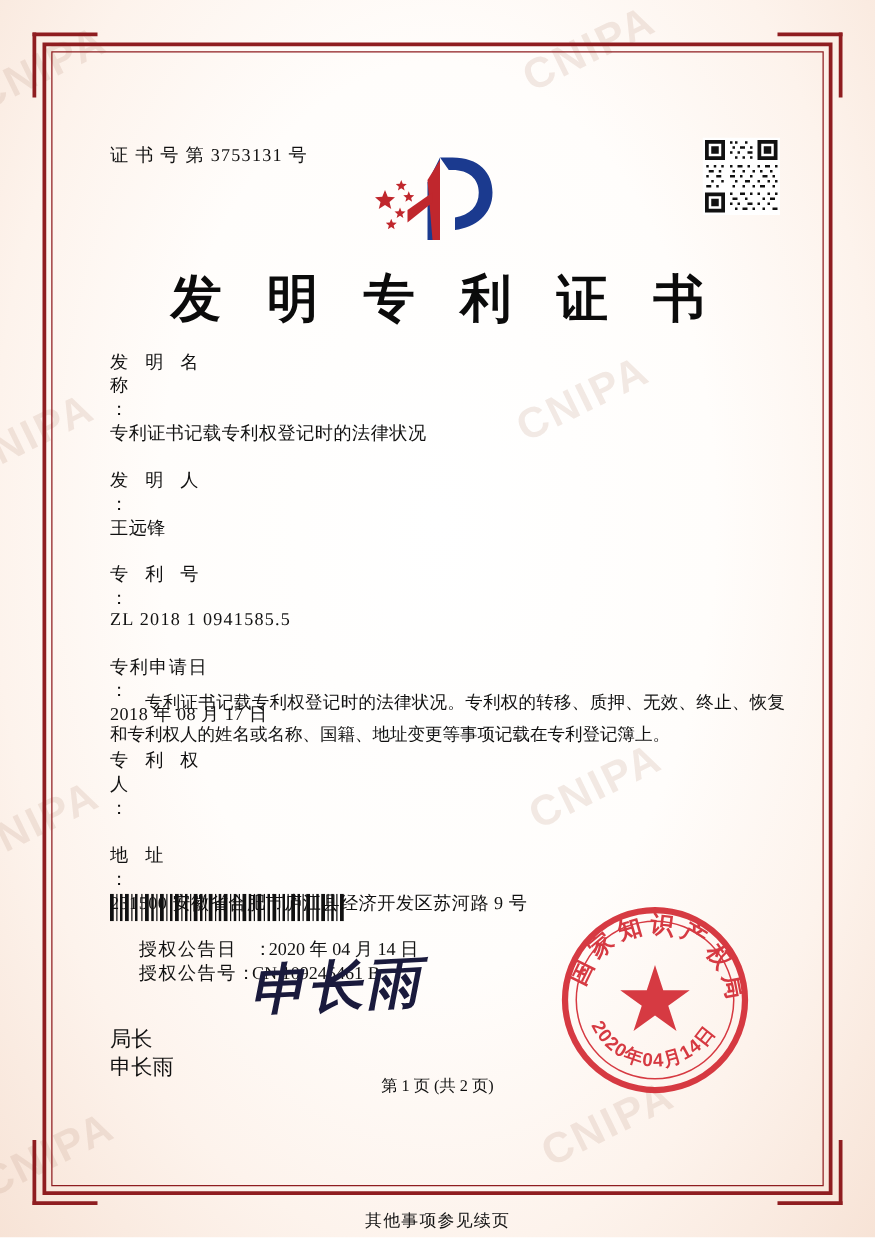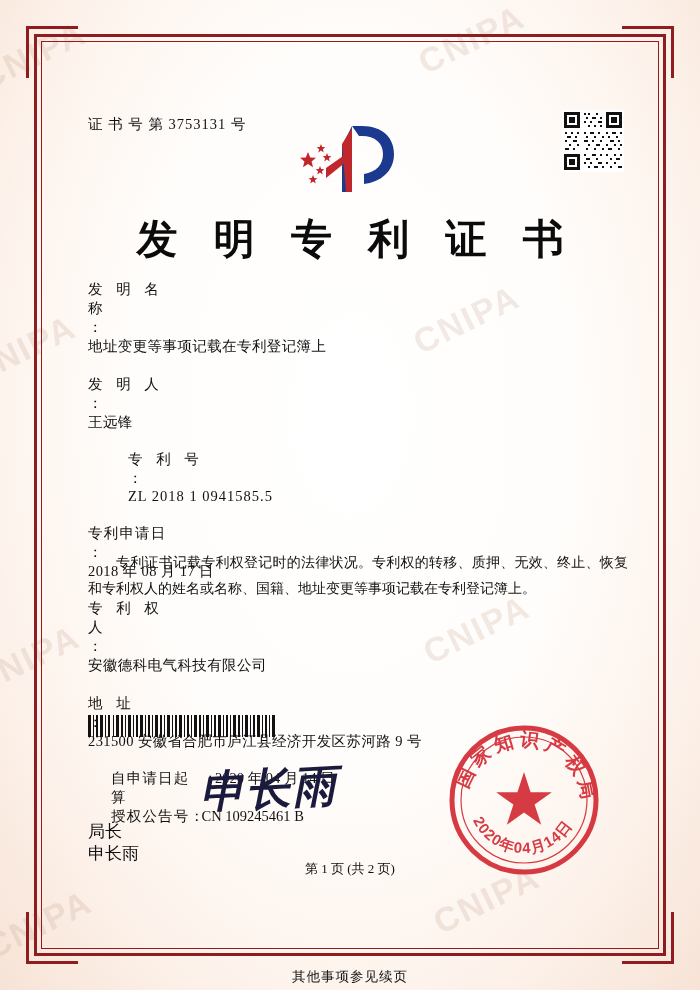--- a/index.html
+++ b/index.html
@@ -122,21 +122,21 @@
     flex-direction: column;
   }
   .label {
     width: 92px;
     flex: none;
     letter-spacing: 5px;
   }
   .label.tight { letter-spacing: 1.2px; }
   .colon { width: 12px; flex: none; }
   .value { flex: 1; letter-spacing: 0.4px; }
-  .value.spaced { letter-spacing: 1px; margin-left: 40px; }
+  .value.spaced { letter-spacing: 1px; }
 
   .row-split { display: flex; align-items: baseline; }
   .row-split .seg { display: flex; align-items: baseline; }
   .row-split .seg.second { margin-left: 23px; }
   .seg .label2 { letter-spacing: 1.2px; }
 
   
   .paras {
     position: absolute;
     left: 28px; right: 12px; top: 490px;
@@ -322,21 +322,21 @@
       </g>
     </svg>
 
     <div class="main-title">发 明 专 利 证 书</div>
 
     <div class="fields">
 
       <div class="row">
         <div class="label">发 明 名 称</div>
         <div class="colon">：</div>
-        <div class="value">地址变更等事项记载在专利登记簿上</div>
+        <div class="value">专利证书记载专利权登记时的法律状况</div>
       </div>
 
       <div class="row">
         <div class="label">发 明 人</div>
         <div class="colon">：</div>
         <div class="value">王远锋</div>
       </div>
 
       <div class="row">
         <div class="label">专 利 号</div>
@@ -346,32 +346,31 @@
 
       <div class="row">
         <div class="label tight">专利申请日</div>
         <div class="colon">：</div>
         <div class="value">2018 年 08 月 17 日</div>
       </div>
 
       <div class="row">
         <div class="label">专 利 权 人</div>
         <div class="colon">：</div>
-        <div class="value">安徽德科电气科技有限公司</div>
       </div>
 
       <div class="row">
         <div class="label">地 址</div>
         <div class="colon">：</div>
         <div class="value">231500 安徽省合肥市庐江县经济开发区苏河路 9 号</div>
       </div>
 
       <div class="row row-split">
         <div class="seg">
-          <div class="label tight">自申请日起算</div>
+          <div class="label tight">授权公告日</div>
           <div class="colon">：</div>
           <div>2020 年 04 月 14 日</div>
         </div>
         <div class="seg second">
           <div class="label2">授权公告号</div>
           <div class="colon">：</div>
           <div>CN 109245461 B</div>
         </div>
       </div>
 

